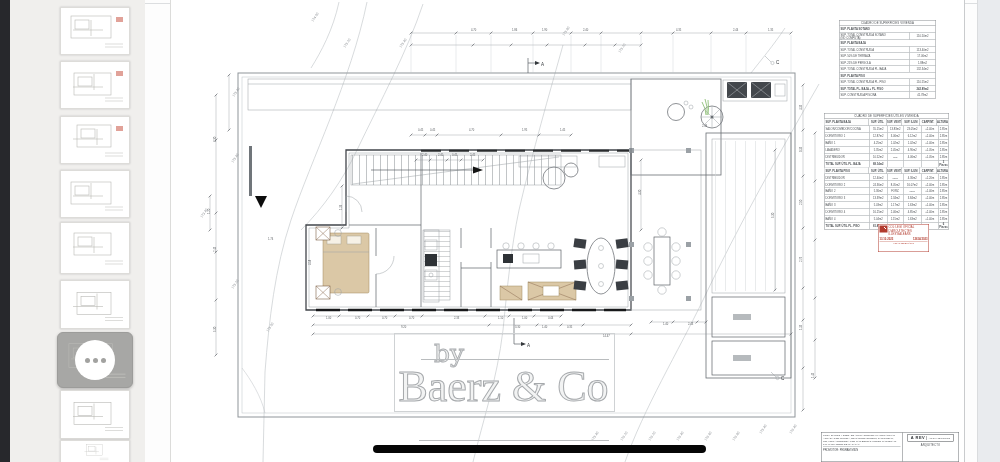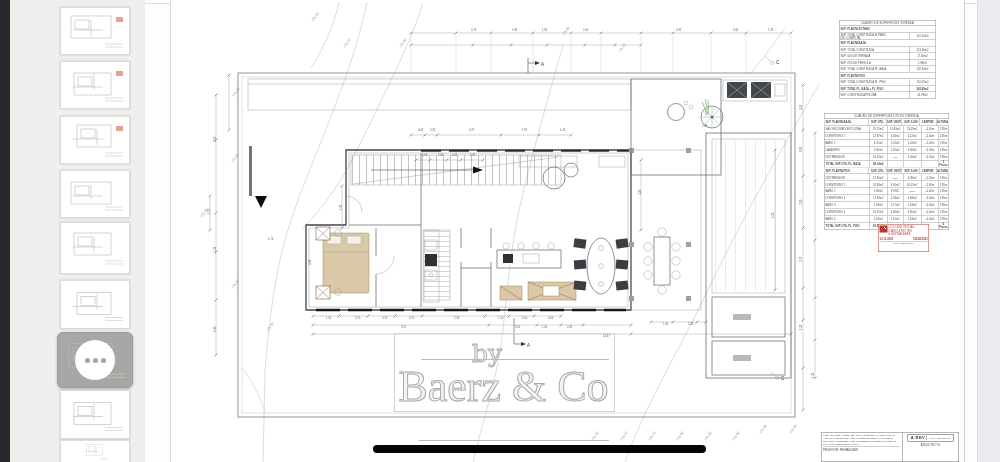--- a/index.html
+++ b/index.html
@@ -40,21 +40,21 @@
   .tan{fill:#dbc8a6;stroke:#a08a5f;stroke-width:.5;}
   .hatch{stroke:#8a6b50;stroke-width:.5;fill:none;}
   text.dim{font-size:2.7px;fill:#5c6064;font-family:"Liberation Sans",sans-serif;}
   text.elev{font-size:3.4px;fill:#8f9397;font-family:"Liberation Sans",sans-serif;}
   text.mark{font-size:4.6px;fill:#34383c;font-family:"Liberation Sans",sans-serif;}
   
   .wm{position:absolute;left:223px;top:333px;width:219px;height:120px;z-index:3;
       text-align:center;color:#cdd0d2;font-family:"DejaVu Serif","Liberation Serif",serif;
       pointer-events:none;}
   .wm .box{position:absolute;left:0;top:0;width:219px;height:77px;border:1px solid #cfd2d4;}
-  .wm .by{position:absolute;left:40px;top:6px;font-size:25px;color:#eceded;margin-left:38px;
+  .wm .by{position:absolute;left:40px;top:6px;font-size:25px;color:#eceded;
           -webkit-text-stroke:.9px #aaadb0;}
   .wm .l1{position:absolute;left:27px;top:26px;width:188px;height:1px;background:#b9bcbe;}
   .wm .brand{position:absolute;left:0;top:28px;width:219px;font-size:44px;letter-spacing:0px;color:#f2f3f3;
              -webkit-text-stroke:1px #a6a9ac;white-space:nowrap;font-family:Liberation Serif, serif;}
   .wm .tag{position:absolute;left:8px;top:86px;width:211px;font-size:15px;letter-spacing:6px;color:#eceded;
            -webkit-text-stroke:.8px #a9acaf;white-space:nowrap;}
   .wm .l2{position:absolute;left:25px;top:107px;width:190px;height:1px;background:#b9bcbe;}
   
   .bar{position:absolute;left:202px;top:445px;width:333px;height:8px;background:#060606;border-radius:4px;z-index:4;}
   

